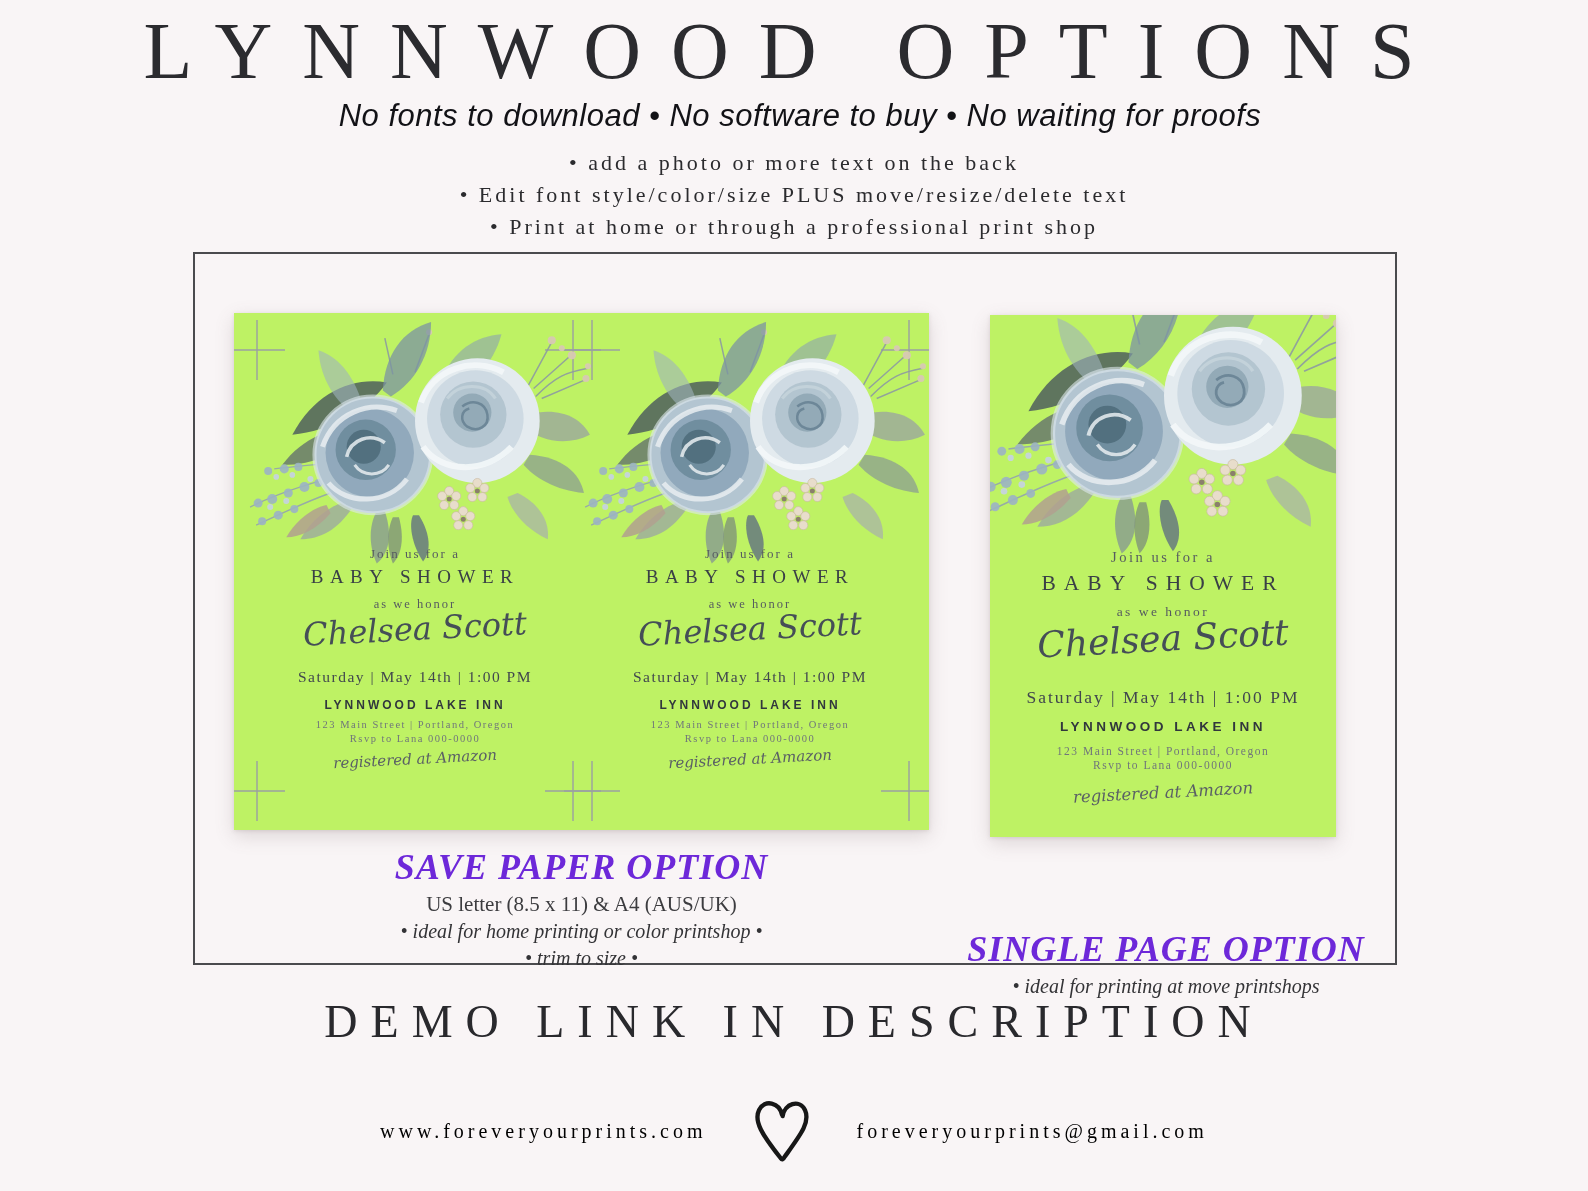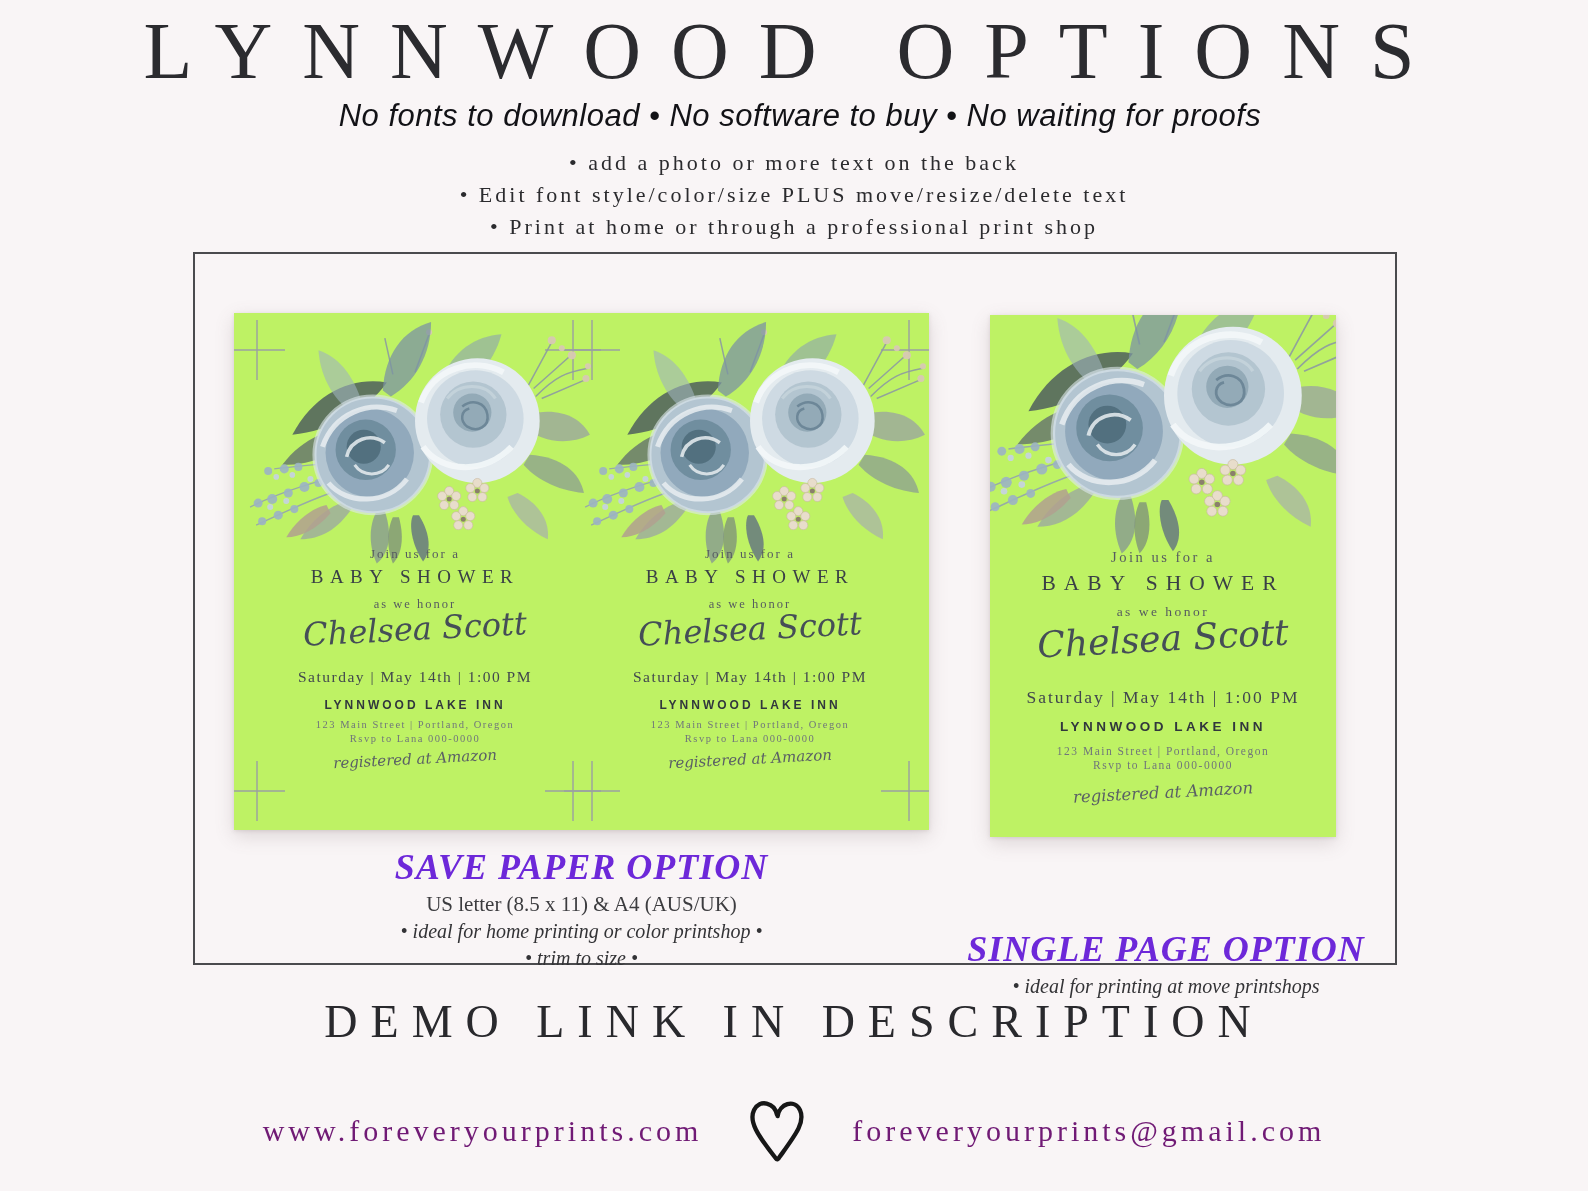--- a/index.html
+++ b/index.html
@@ -78,21 +78,21 @@
   
   .demo {
     position:absolute; top:995px; left:0; width:100%;
     text-align:center; font-size:46px; letter-spacing:13px;
     color:#29292d; white-space:nowrap;
   }
   .footer {
     position:absolute; top:1088px; left:0; width:100%;
     display:flex; justify-content:center; align-items:center; gap:44px;
   }
-  .footer-text { font-size:30px; letter-spacing:4px; color:#701a75; }
+  .footer-text { font-size:20px; letter-spacing:4px; color:#000000; }
   .heart { width:62px; height:86px; }
   .hidden-defs { position:absolute; width:0; height:0; }
 </style>
 </head>
 <body>
 
 <svg class="hidden-defs" aria-hidden="true">
   <defs>
     <g id="bouquet">
 

